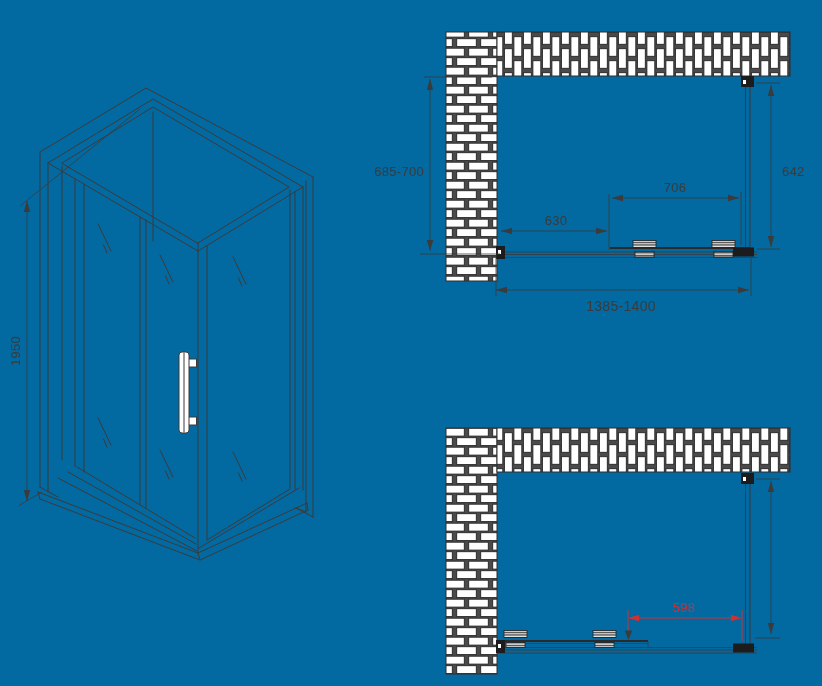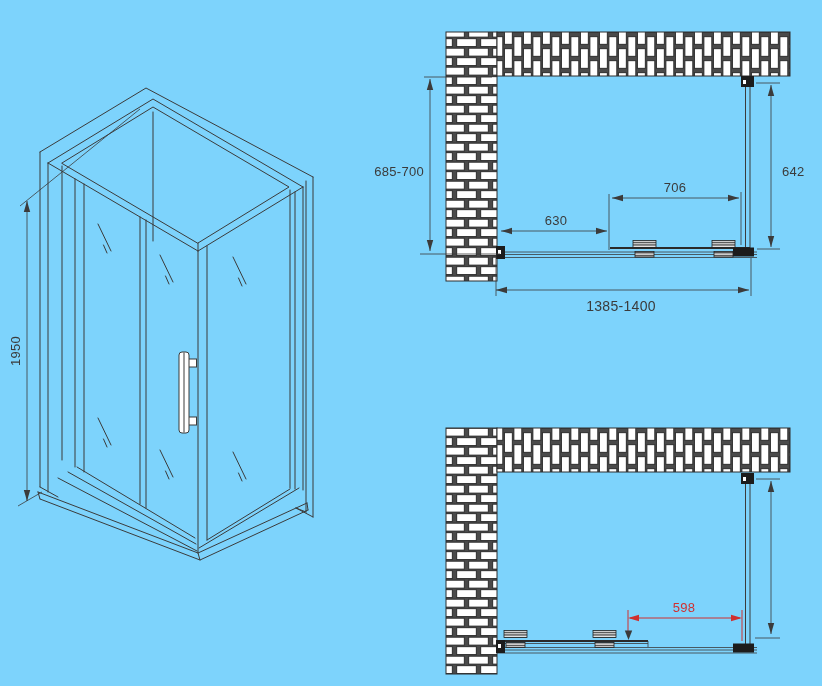--- a/index.html
+++ b/index.html
@@ -1,16 +1,16 @@
 <!DOCTYPE html>
 <html><head>
 <meta charset="utf-8">
 <style>
   html,body{margin:0;padding:0;background:#ffffff;}
-  .stage{position:relative;width:822px;height:686px;background:#7dd3fc;overflow:hidden;
+  .stage{position:relative;width:822px;height:686px;background:#0369a1;overflow:hidden;
          font-family:"Liberation Sans", sans-serif;}
   svg{display:block}
   text{font-family:"Liberation Sans", sans-serif; fill:#3b3b3b;}
   .dim-label{font-size:13px;letter-spacing:.3px;}
   .dim-label-big{font-size:14px;letter-spacing:.3px;}
   .dim-label-red{font-size:13px;letter-spacing:.3px;fill:#d03030;}
   .ln{stroke:#3b3b3b;stroke-width:1;fill:none;stroke-linejoin:round;stroke-linecap:round;}
   .ln-thin{stroke:#3b3b3b;stroke-width:.8;fill:none;}
   .ln-thick{stroke:#2a2a2a;stroke-width:2.2;fill:none;}
   .red-ln{stroke:#d03030;stroke-width:1;fill:none;}

